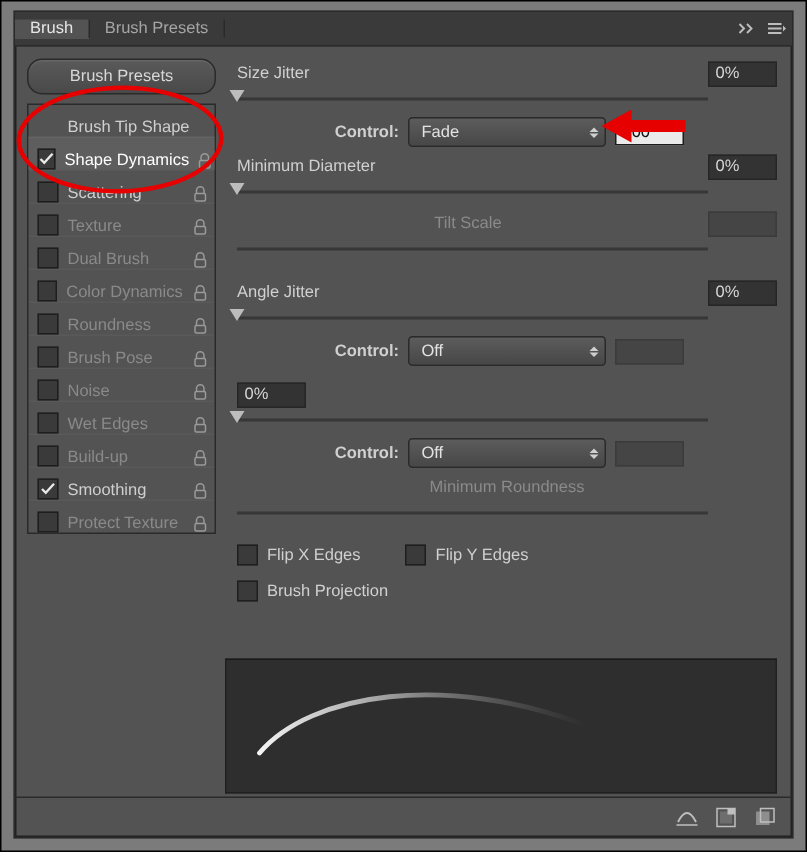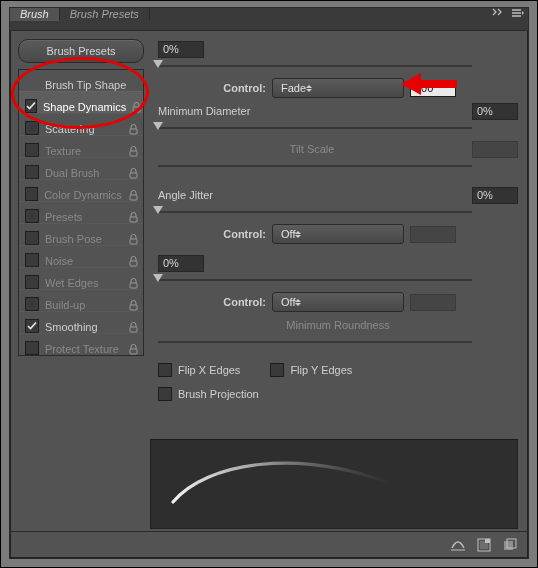--- a/index.html
+++ b/index.html
@@ -14,21 +14,21 @@
     --tab-active:#535353;
     --input-bg:#333333;
     --input-light:#eaeaea;
     --slider-bg:#373737;
     --annot-red:#e60000;
   }
   html,body{margin:0;padding:0;background:#777;font-family:"Segoe UI",Tahoma,Arial,sans-serif;font-size:11px;color:var(--text);}
   .stage{width:538px;height:568px;position:relative;background:#7b7b7b;border:1px solid #000;box-sizing:border-box;}
   .panel{position:absolute;left:8px;top:6px;right:8px;bottom:8px;background:var(--bg);border:1px solid var(--border-dark);box-shadow:0 0 0 1px #222 inset;display:flex;flex-direction:column;}
   
-  .tabbar{height:22px;display:flex;align-items:flex-start;background:var(--panel-dark);border-bottom:1px solid var(--border-dark);font-style:italic;}
+  .tabbar{height:22px;display:flex;align-items:center;background:var(--panel-dark);border-bottom:1px solid var(--border-dark);}
   .tab{padding:0 10px;display:flex;align-items:center;border-right:1px solid var(--border-dark);cursor:default;}
   .tab.active{background:var(--bg);color:#e6e6e6;border-bottom:1px solid var(--bg);margin-bottom:-1px;}
   .tab.inactive{color:#a5a5a5;}
   .tabbar .spacer{flex:1;}
   .tabbar .tabicon{width:20px;display:flex;align-items:center;justify-content:center;color:#bdbdbd;}
   
   .content{flex:1;display:flex;flex-direction:column;}
   .upper{flex:1;display:flex;min-height:0;}
   
   .sidebar{width:140px;padding:8px 6px 0 8px;box-sizing:border-box;display:flex;flex-direction:column;gap:6px;}
@@ -52,21 +52,21 @@
   .row .rlbl{flex:1;color:#d0d0d0;}
   .row.dim .rlbl{color:var(--text-dim);text-align:center;}
   .valbox{width:46px;height:17px;background:var(--input-bg);border:1px solid #262626;color:#d6d6d6;display:flex;align-items:center;padding:0 4px;box-sizing:border-box;font-size:11px;}
   .valbox.empty{background:var(--panel);border:1px solid #3b3b3b;}
   .valbox.light{background:var(--input-light);color:#111;border:1px solid #1b1b1b;}
   .slider{height:10px;position:relative;margin:0 0 4px 0;}
   .slider .track{position:absolute;left:0;right:46px;top:4px;height:2px;background:var(--slider-bg);}
   .slider .thumb{position:absolute;top:-1px;width:0;height:0;border-left:5px solid transparent;border-right:5px solid transparent;border-top:8px solid #bdbdbd;transform:translateX(-5px);}
   .controlrow{display:flex;align-items:center;height:22px;gap:6px;}
   .controlrow .clbl{width:54px;text-align:right;color:#d0d0d0;font-weight:bold;}
-  .select{flex:1;max-width:118px;height:18px;background:linear-gradient(#5c5c5c,#474747);border:1px solid #2a2a2a;border-radius:3px;display:flex;align-items:center;padding:0 4px 0 8px;color:#e2e2e2;}
+  .select{flex:1;max-width:118px;height:18px;background:linear-gradient(#5c5c5c,#474747);border:1px solid #2a2a2a;border-radius:3px;display:flex;align-items:center;padding:0 4px 0 8px;justify-content:space-between;color:#e2e2e2;}
   .select .arrows{display:flex;flex-direction:column;gap:1px;}
   .select .arrows span{width:0;height:0;border-left:3px solid transparent;border-right:3px solid transparent;}
   .select .arrows .up{border-bottom:3px solid #cfcfcf;}
   .select .arrows .dn{border-top:3px solid #cfcfcf;}
   .indent{padding-left:54px;}
   .checksrow{display:flex;align-items:center;height:22px;gap:30px;padding-left:0;}
   .smchk{display:flex;align-items:center;gap:6px;color:#d0d0d0;}
   .smchk .chk{width:12px;height:12px;border:1px solid #1e1e1e;background:#3a3a3a;}
   
   .preview{height:88px;margin:6px 10px 0 10px;}
@@ -172,21 +172,21 @@
               <div class="lbl">Color Dynamics</div>
               <div class="lock">
                   <svg width="9" height="11" viewBox="0 0 9 11">
                     <path d="M2 5V3a2.5 2.5 0 015 0v2" stroke="currentColor" fill="none"></path>
                     <rect x="1" y="5" width="7" height="5" rx="1" fill="none" stroke="currentColor"></rect>
                   </svg>
                 </div>
             </div>
             <div class="opt dim">
               <div class="chk"></div>
-              <div class="lbl">Presets</div>
+              <div class="lbl">Roundness</div>
               <div class="lock">
                   <svg width="9" height="11" viewBox="0 0 9 11">
                     <path d="M2 5V3a2.5 2.5 0 015 0v2" stroke="currentColor" fill="none"></path>
                     <rect x="1" y="5" width="7" height="5" rx="1" fill="none" stroke="currentColor"></rect>
                   </svg>
                 </div>
             </div>
             <div class="opt dim">
               <div class="chk"></div>
               <div class="lbl">Brush Pose</div>
@@ -250,20 +250,21 @@
                     <rect x="1" y="5" width="7" height="5" rx="1" fill="none" stroke="currentColor"></rect>
                   </svg>
                 </div>
             </div>
           </div>
         </div>
 
         <div class="props">
 
           <div class="row">
+            <div class="rlbl">Size Jitter</div>
             <div class="valbox">0%</div>
           </div>
           <div class="slider">
               <div class="track"></div>
               <div class="thumb" style="left:0%"></div>
             </div>
 
           <div class="controlrow indent">
             <div class="clbl">Control:</div>
             <div class="select">

